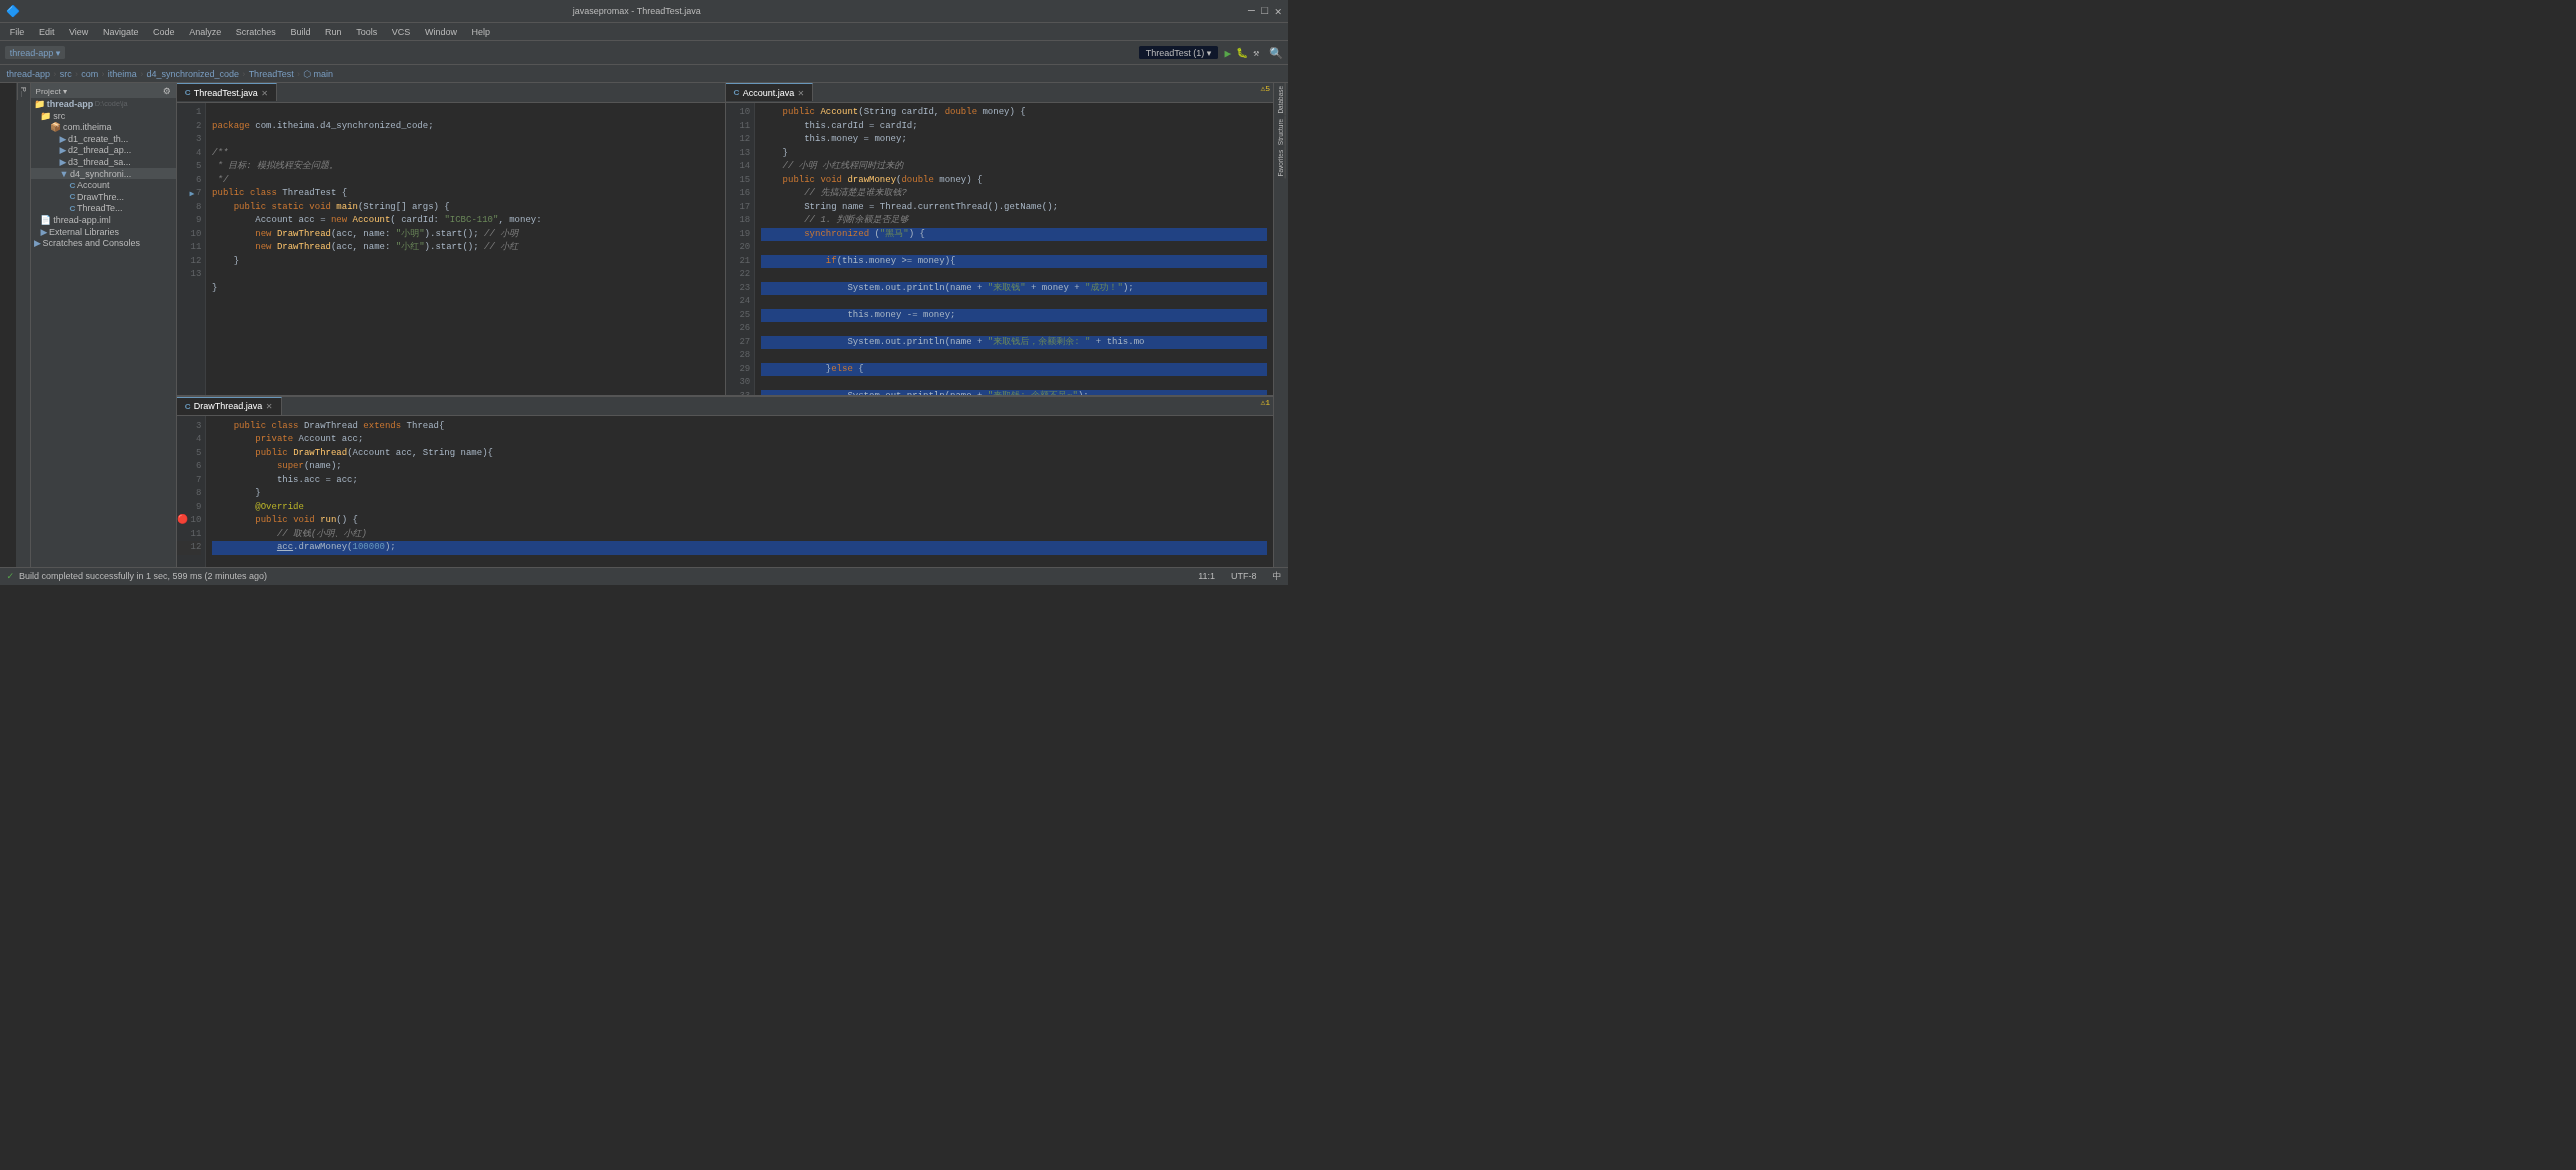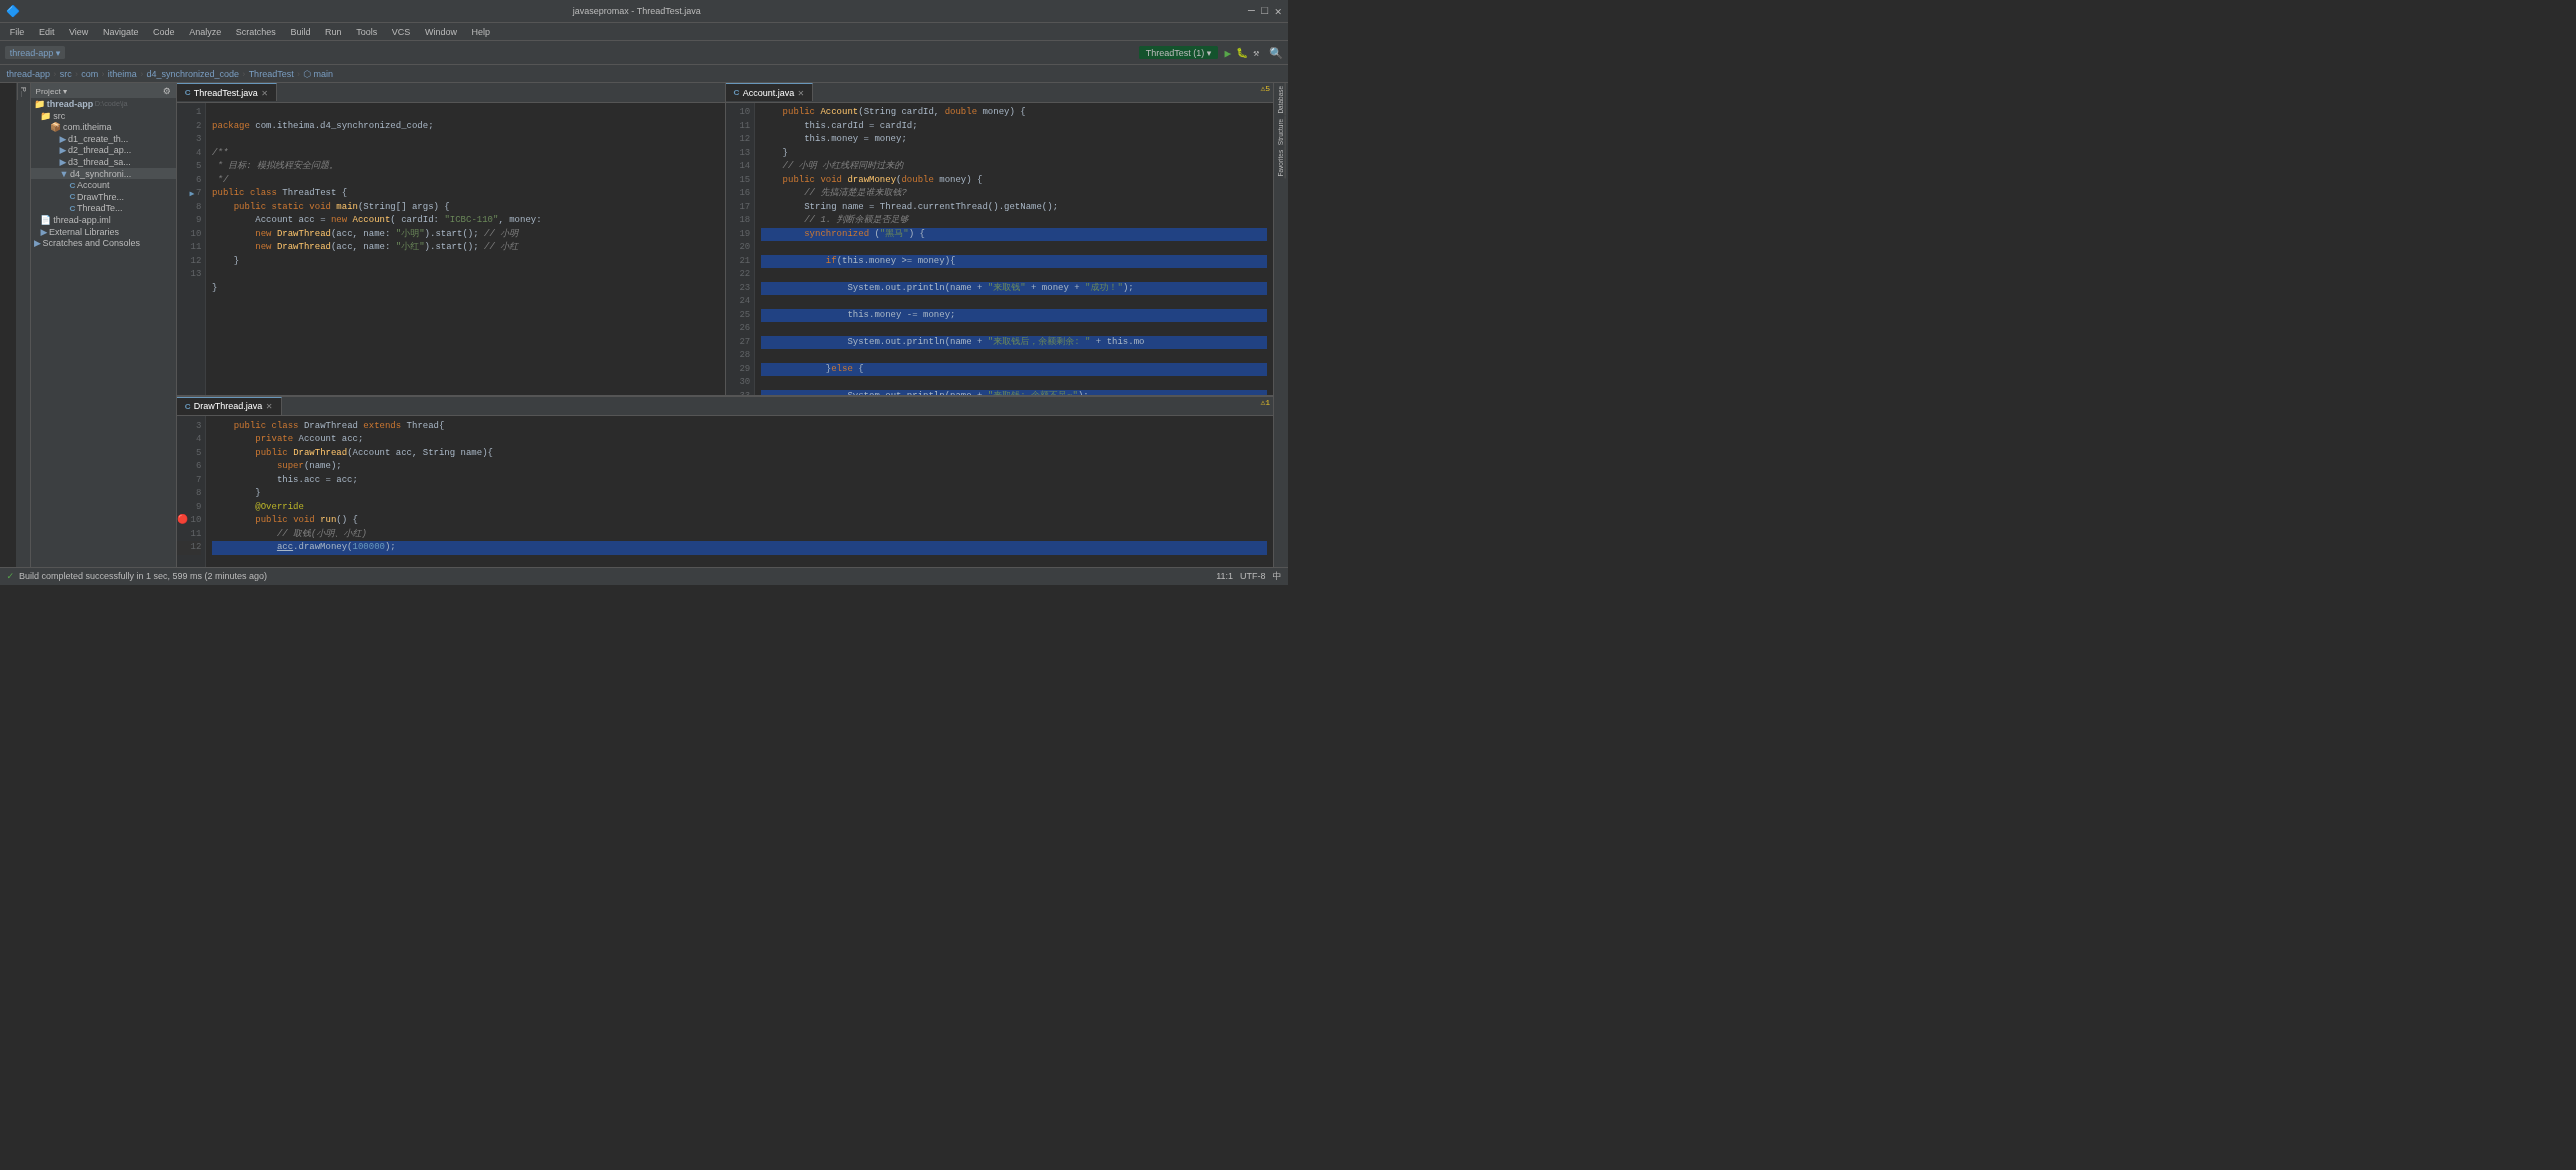--- a/index.html
+++ b/index.html
@@ -296,21 +296,21 @@
   <span class="menu-item">Run</span>
   <span class="menu-item">Tools</span>
   <span class="menu-item">VCS</span>
   <span class="menu-item">Window</span>
   <span class="menu-item">Help</span>
 </div>
 
 <div id="toolbar">
   <span style="color:#7a9ec2;font-size:9px;font-family:Arial;padding:1.6px 4.9px;background:#4c5052;border-radius:1.6px;">thread-app ▾</span>
   <span style="flex:1;"></span>
-  <span style="color:#bbbbbb;font-size:9px;font-family:Arial;padding:1.6px 6.5px;background:#14532d;border-radius:1.6px;margin-right:3.3px;">ThreadTest (1) ▾</span>
+  <span style="color:#bbbbbb;font-size:9px;font-family:Arial;padding:1.6px 6.5px;background:#0f172a;border-radius:1.6px;margin-right:3.3px;">ThreadTest (1) ▾</span>
   <span style="color:#57a64a;font-size:11.4px;cursor:pointer;margin-right:1.6px;">▶</span>
   <span style="color:#6897bb;font-size:9.8px;cursor:pointer;margin-right:1.6px;">🐛</span>
   <span style="color:#bbbbbb;font-size:9.8px;cursor:pointer;margin-right:6.5px;">⚒</span>
   <span style="color:#bbbbbb;font-size:11.4px;cursor:pointer;">🔍</span>
 </div>
 
 <div id="breadcrumb">
   <span style="color:#7a9ec2;">thread-app</span>
   <span style="color:#555;">›</span>
   <span style="color:#7a9ec2;">src</span>
@@ -567,21 +567,21 @@
     <span class="vertical-label" style="font-size:6.5px;padding:2.4px 0.8px;writing-mode:vertical-rl;transform:rotate(180deg);">Favorites</span>
   </div>
 
 </div>
 
 <div id="status-bar">
   <div style="display:flex;align-items:center;gap:4.9px;">
     <span style="color:#57a64a;">✓</span>
     <span>Build completed successfully in 1 sec, 599 ms (2 minutes ago)</span>
   </div>
-  <div style="display:flex;align-items:center;gap:7px;">
+  <div style="display:flex;align-items:center;gap:16px;">
     <span>11:1</span>
     <span>UTF-8</span>
     <span>中</span>
   </div>
 </div>
 
 <div id="taskbar" style="background:#1a1a2e;height:23px;display:flex;align-items:center;padding:0 6.5px;border-top:0.8px solid #444;justify-content:space-between;">
   <div style="display:flex;align-items:center;gap:4.9px;">
     <span style="color:#bbbbbb;font-size:11.4px;cursor:pointer;">⊞</span>
   </div>

